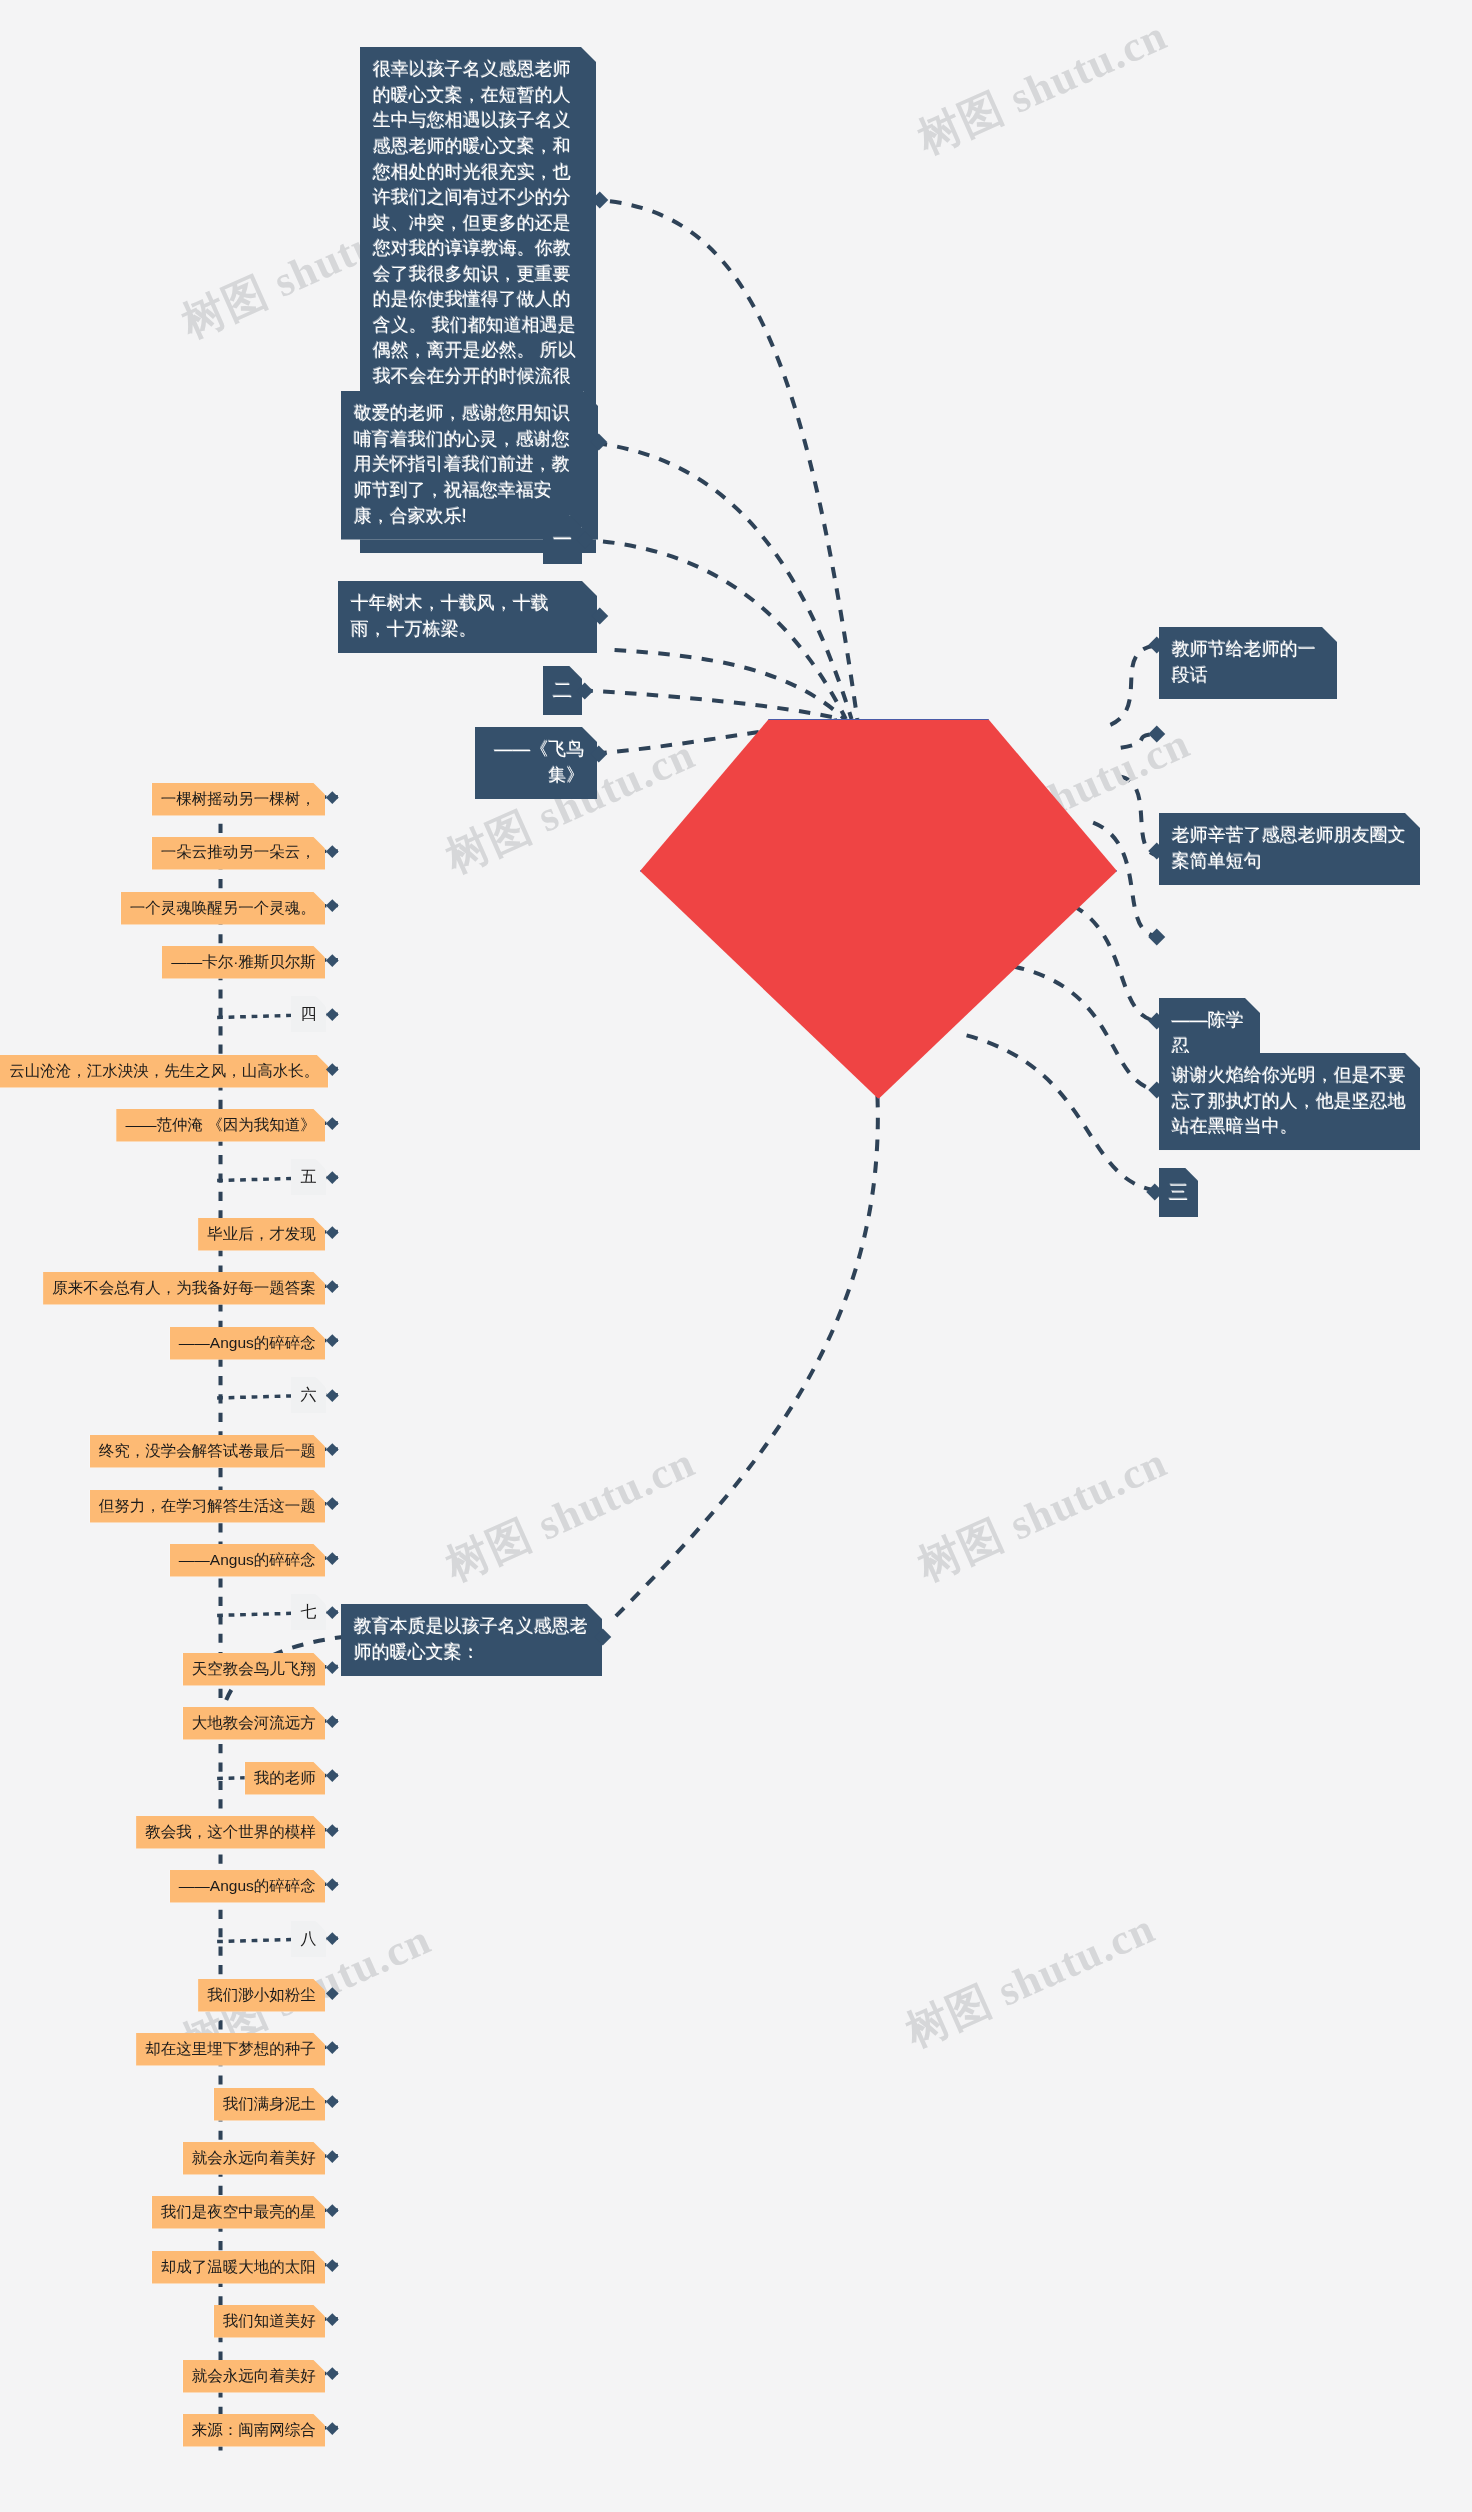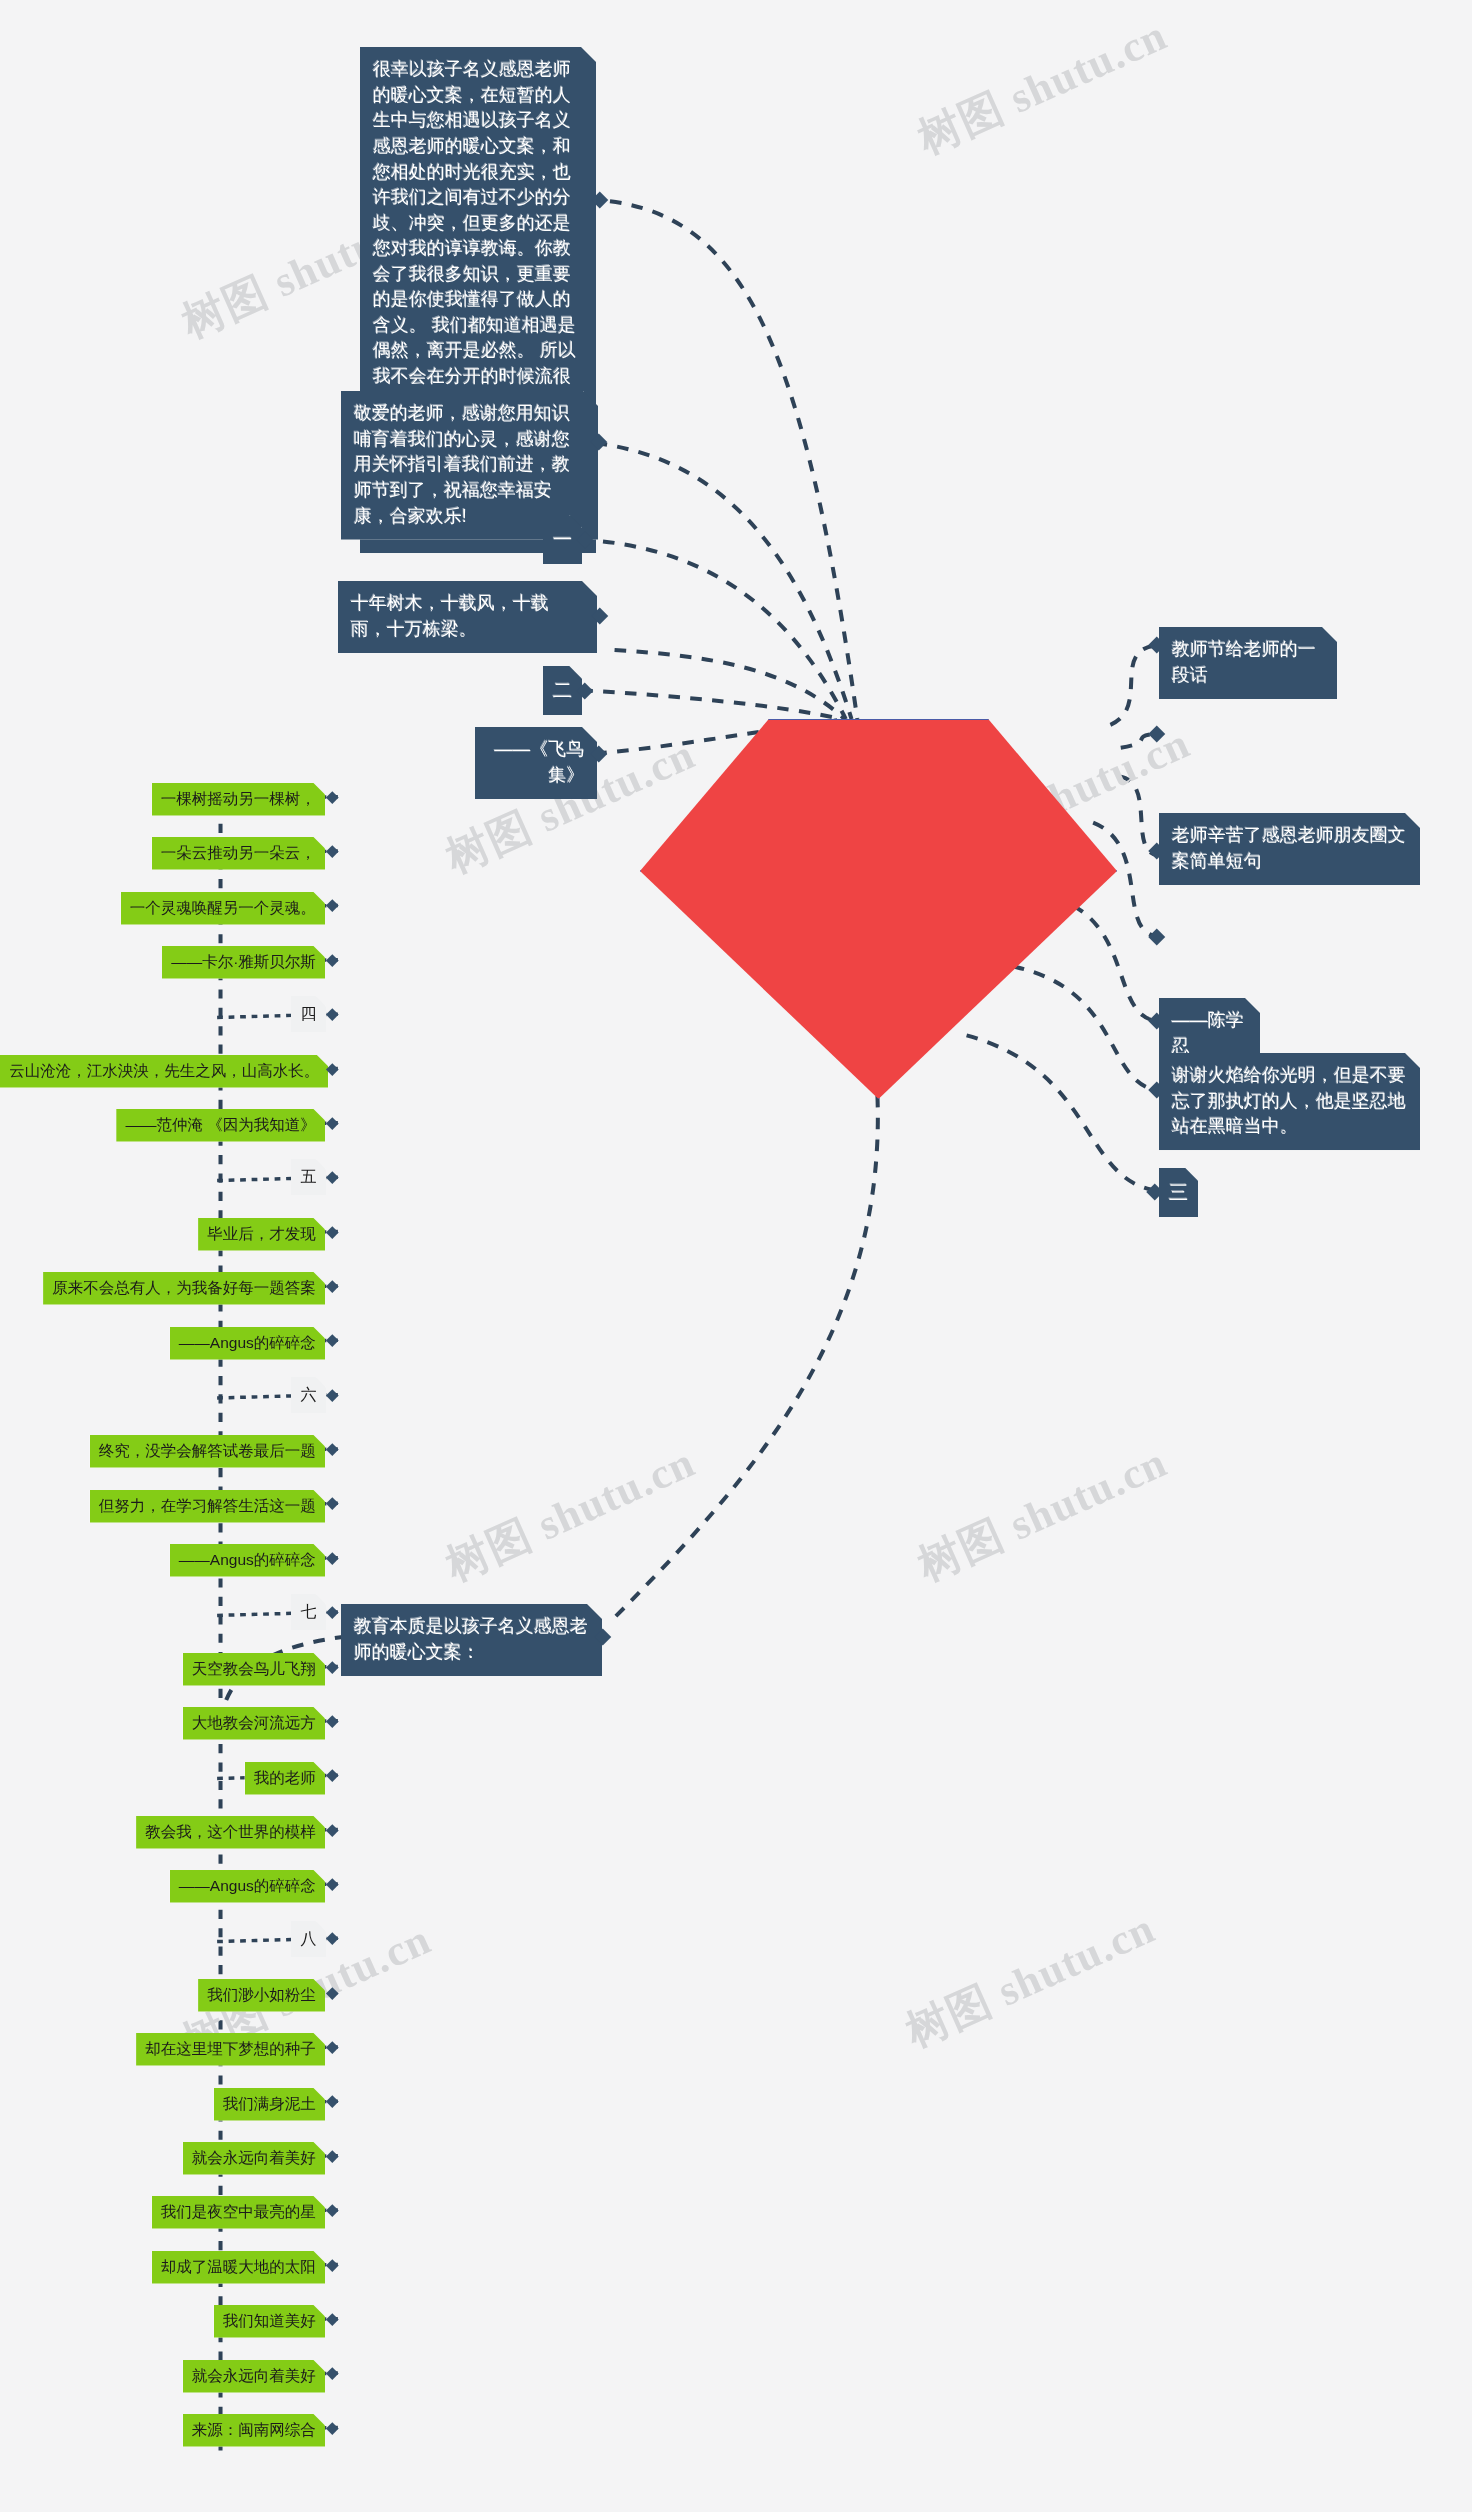--- a/index.html
+++ b/index.html
@@ -35,21 +35,21 @@
     width:39px;height:49px;box-sizing:border-box;
     display:flex;align-items:center;justify-content:center;
     font-size:19.6px;
     clip-path:polygon(0 0, calc(100% - 12.7px) 0, 100% 12.7px, 100% 100%, 0 100%);
     box-shadow:0 0 0 1.7px #eceef0;
     text-shadow:-0.6px -0.6px 0 rgba(255,255,255,.45);
   }
 
   
   .node-light{
-    position:absolute;background:#84cc16;color:#1b1b1b;
+    position:absolute;background:#fdba74;color:#1b1b1b;
     padding:5.8px 9.2px;box-sizing:border-box;
     font-size:15.5px;line-height:1.35;text-align:right;white-space:nowrap;
     clip-path:polygon(0 0, calc(100% - 11.5px) 0, 100% 11.5px, 100% 100%, 0 100%);
     box-shadow:0 0 0 1.7px #fbfbfb;
   }
   .chip-light{
     position:absolute;background:#f0f1f2;color:#1b1b1b;
     width:35px;height:36px;box-sizing:border-box;
     display:flex;align-items:center;justify-content:center;
     font-size:16px;
@@ -195,21 +195,21 @@
 
   <div class="dot" style="left:1149px;top:1186px;"></div>
   <div class="chip-dark" style="left:1159px;top:1168px;">三</div>
 
   <div class="node-dark" style="left:341px;top:1604px;width:261px;">教育本质是以孩子名义感恩老师的暖心文案：</div>
   <div class="dot" style="left:597px;top:1631px;"></div>
 
   <div id="left-list">
       <div class="node-light" style="right: auto; top: 783px; left: 0px; width: 325px; background: transparent; box-shadow: none; clip-path: none; padding: 0px; text-align: right;"><span class="node-light" style="position: static; display: inline-block;">一棵树摇动另一棵树，</span></div>
       <div class="dot sm" style="left: 328px; top: 793px;"></div>
-      <div class="node-light" style="right: auto; top: 837px; left: 0px; width: 325px; background: transparent; box-shadow: none; clip-path: none; padding: 0px; text-align: right;"><span class="node-light" style="position: static; display: inline-block;">一朵云推动另一朵云，</span></div>
+      <div class="node-light" style="right: auto; top: 837px; left: 0px; width: 325px; background: transparent; box-shadow: none; clip-path: none; padding: 0px; text-align: right; font-family: Liberation Mono, monospace;"><span class="node-light" style="position: static; display: inline-block;">一朵云推动另一朵云，</span></div>
       <div class="dot sm" style="left: 328px; top: 847px;"></div>
       <div class="node-light" style="right: auto; top: 892px; left: 0px; width: 325px; background: transparent; box-shadow: none; clip-path: none; padding: 0px; text-align: right;"><span class="node-light" style="position: static; display: inline-block;">一个灵魂唤醒另一个灵魂。</span></div>
       <div class="dot sm" style="left: 328px; top: 901px;"></div>
       <div class="node-light" style="right: auto; top: 946px; left: 0px; width: 325px; background: transparent; box-shadow: none; clip-path: none; padding: 0px; text-align: right;"><span class="node-light" style="position: static; display: inline-block;">——卡尔·雅斯贝尔斯</span></div>
       <div class="dot sm" style="left: 328px; top: 956px;"></div>
       <div class="chip-light" style="left: 291px; top: 996px;">四</div>
       <div class="dot sm" style="left: 328px; top: 1010px;"></div>
       <div class="node-light" style="right: auto; top: 1055px; left: 0px; width: 325px; background: transparent; box-shadow: none; clip-path: none; padding: 0px; text-align: right;"><span class="node-light" style="position: static; display: inline-block;">云山沧沧，江水泱泱，先生之风，山高水长。</span></div>
       <div class="dot sm" style="left: 328px; top: 1065px;"></div>
       <div class="node-light" style="right: auto; top: 1109px; left: 0px; width: 325px; background: transparent; box-shadow: none; clip-path: none; padding: 0px; text-align: right;"><span class="node-light" style="position: static; display: inline-block;">——范仲淹 《因为我知道》</span></div>

